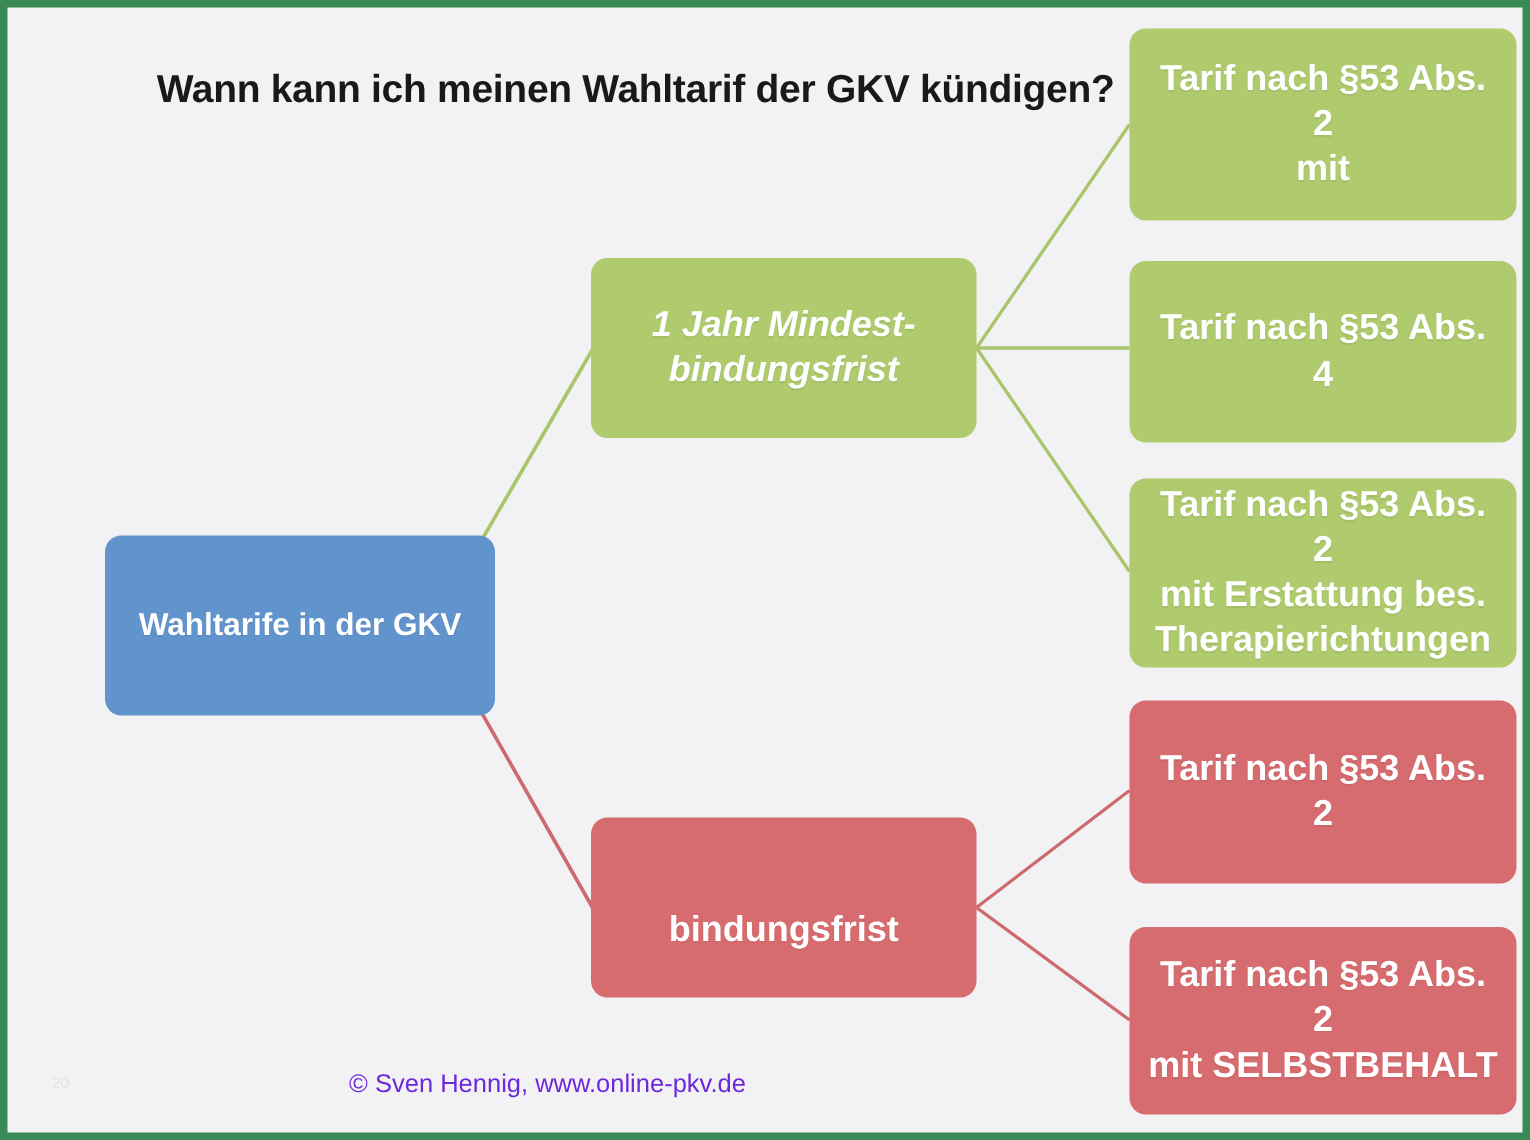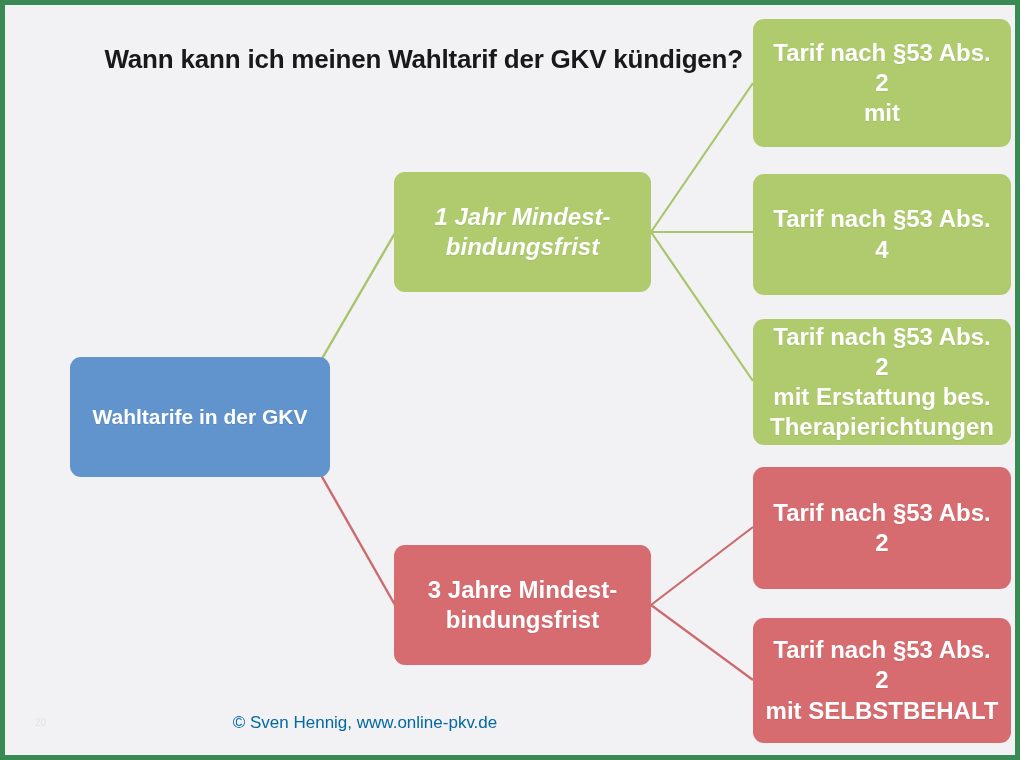--- a/index.html
+++ b/index.html
@@ -50,21 +50,21 @@
   }
 
   
   .footer {
     position: absolute;
     left: 150px;
     top: 708px;
     width: 420px;
     text-align: center;
     font-size: 17px;
-    color: #0369a1;
+    color: #6d28d9;
   }
   .slide-number {
     position: absolute;
     left: 30px;
     top: 712px;
     font-size: 10px;
     color: #e3e2e6;
   }
 
   
@@ -117,21 +117,21 @@
 
     <div class="node green" style="left:389px; top:167px; width:257px; height:120px;font-style:italic;">
       <span class="node-text">
         <span>1 Jahr Mindest-</span><br>
         <span>bindungsfrist</span>
       </span>
     </div>
 
     <div class="node red" style="left:389px; top:540px; width:257px; height:120px;">
       <span class="node-text">
-        <span>3 Jahre Mindest-</span><br>
+        <br>
         <span>bindungsfrist</span>
       </span>
     </div>
 
     <div class="node green" style="left:748px; top:14px; width:258px; height:128px;">
       <span class="node-text">
         <span>Tarif nach §53 Abs. 2</span><br>
         <span>mit</span><br>
       </span>
     </div>

